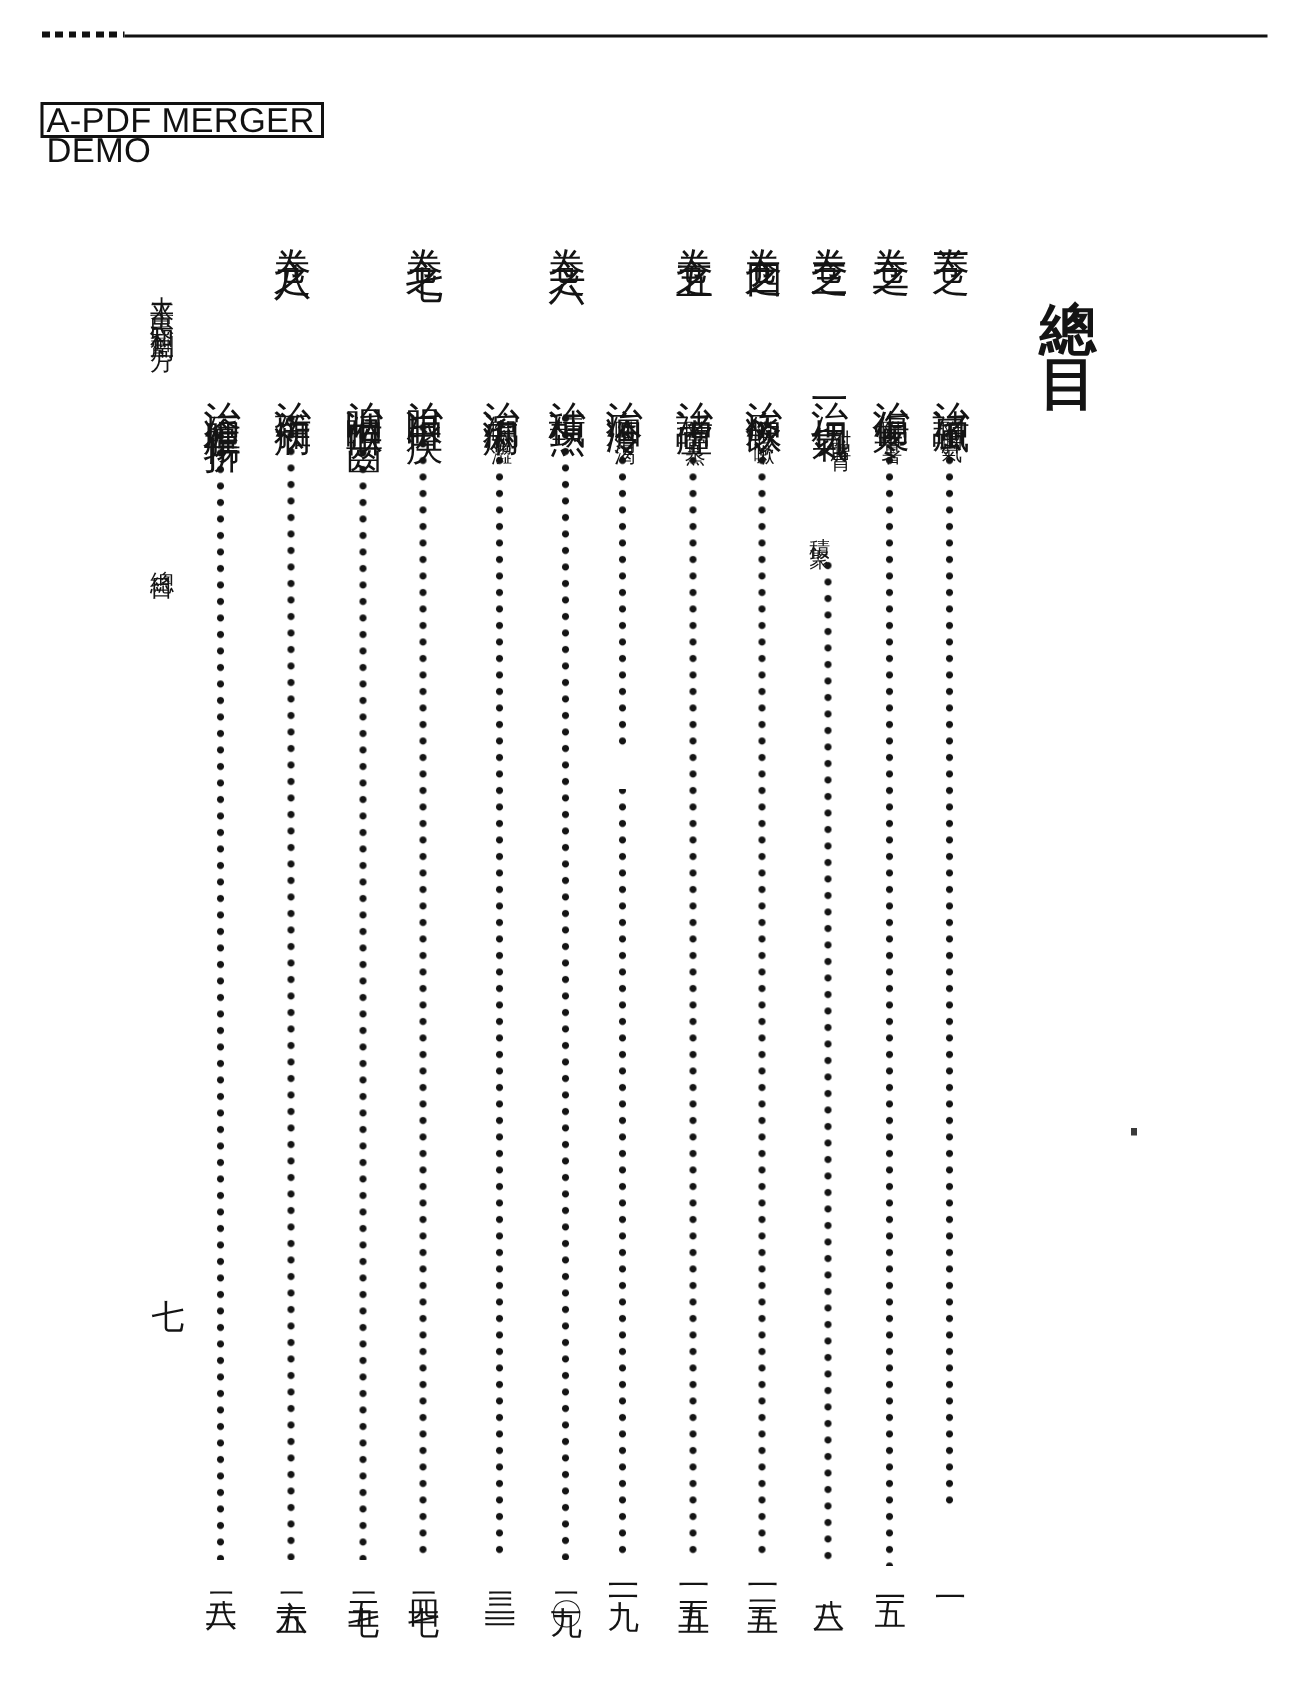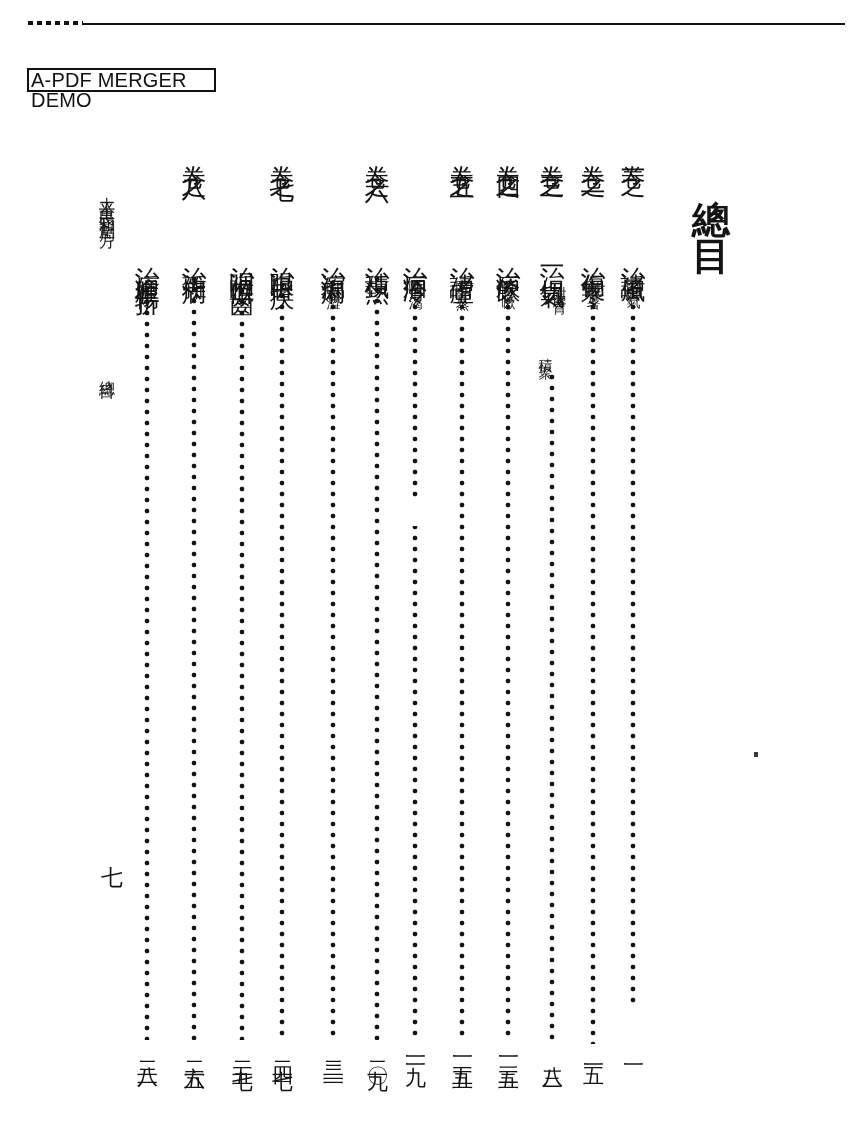--- a/index.html
+++ b/index.html
@@ -12,21 +12,21 @@
   .vtext { writing-mode:vertical-rl; text-orientation:upright; line-height:1; white-space:nowrap; }
 
   
   .top-smudge { position:absolute; left:28px; top:21px; width:55px; height:4px;
     background:repeating-linear-gradient(to right,#111 0 5px,transparent 5px 9px); }
   .top-rule { position:absolute; left:83px; top:23px; width:762px; height:2px; background:#111; }
 
   
   .watermark { position:absolute; left:27px; top:68px; width:189px; height:24px;
     border:2px solid #111; font-family:"Liberation Sans","DejaVu Sans",sans-serif;
-    font-size:20px; line-height:20px; color:#111; padding-left:2px; letter-spacing:0.2px; }
+    font-size:23px; line-height:20px; color:#111; padding-left:2px; letter-spacing:0.2px; }
 
   
   .main-title { position:absolute; left:692px; top:170px; font-size:38px; letter-spacing:40px; font-weight:bold; }
 
   
   .col { position:absolute; top:145px; height:913px; width:36px;
          display:flex; flex-direction:column; align-items:center; }
   .vol  { min-height:102px; font-size:25px; letter-spacing:6px; flex:0 0 auto; }
   .item { font-size:25px; letter-spacing:6px; flex:0 0 auto; }
   .note { font-size:14px; letter-spacing:8px; margin-top:4px; flex:0 0 auto; }

